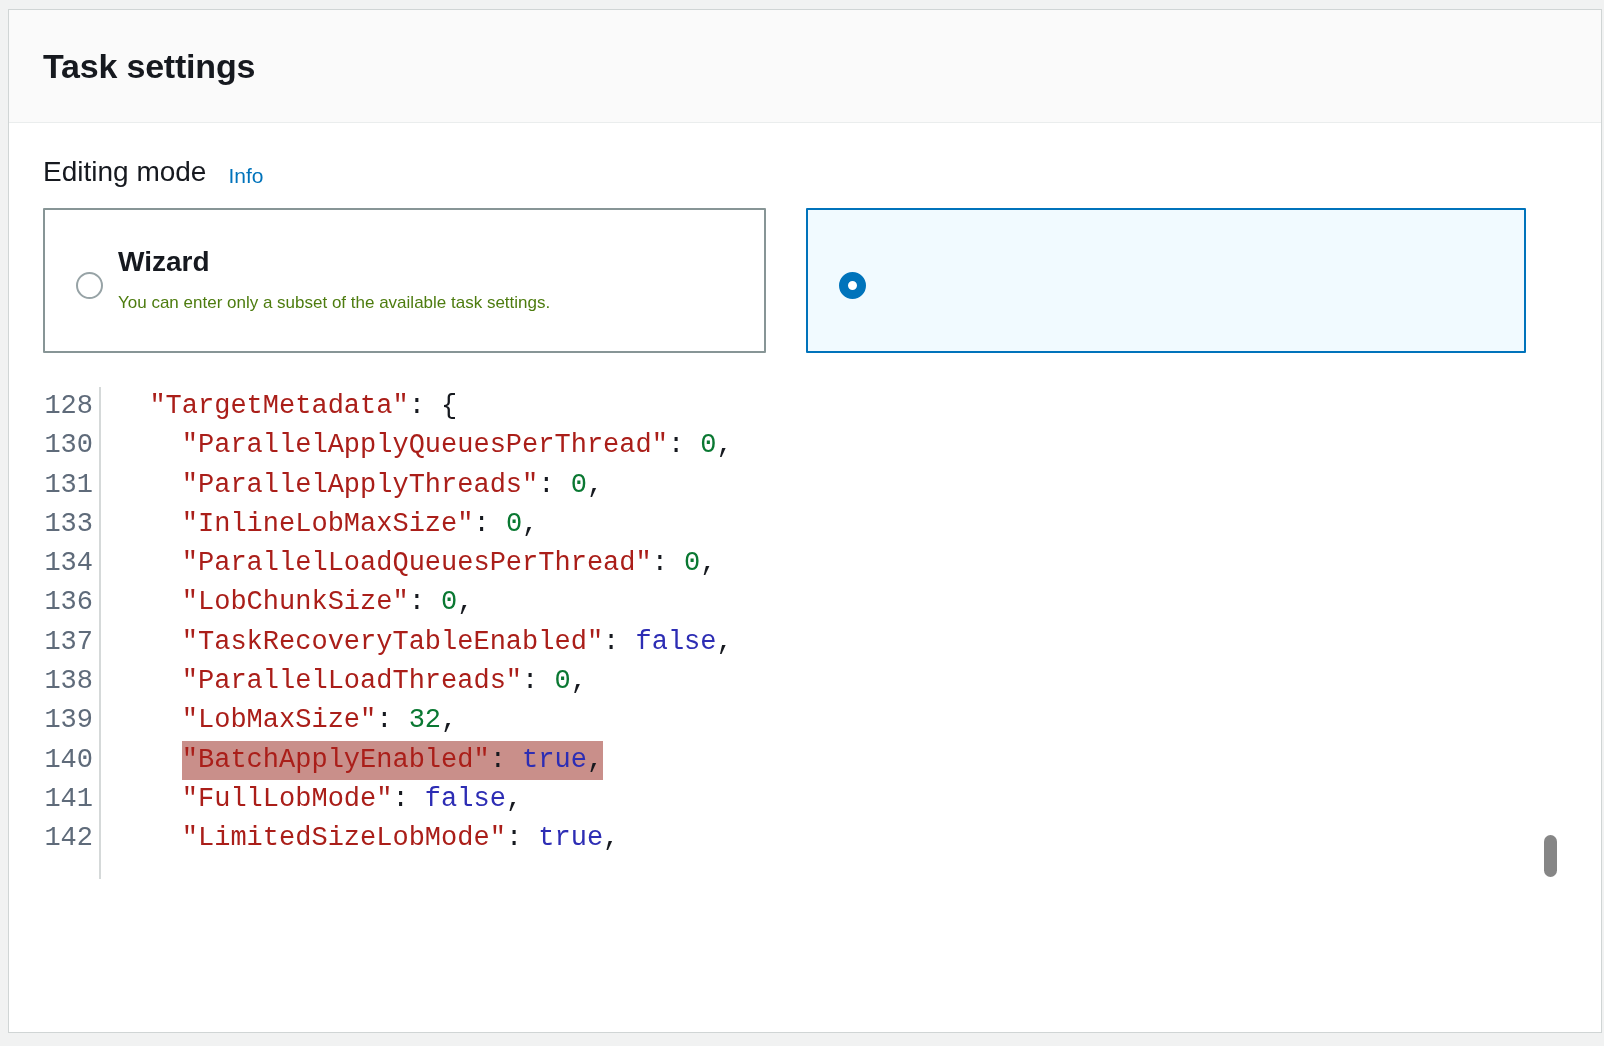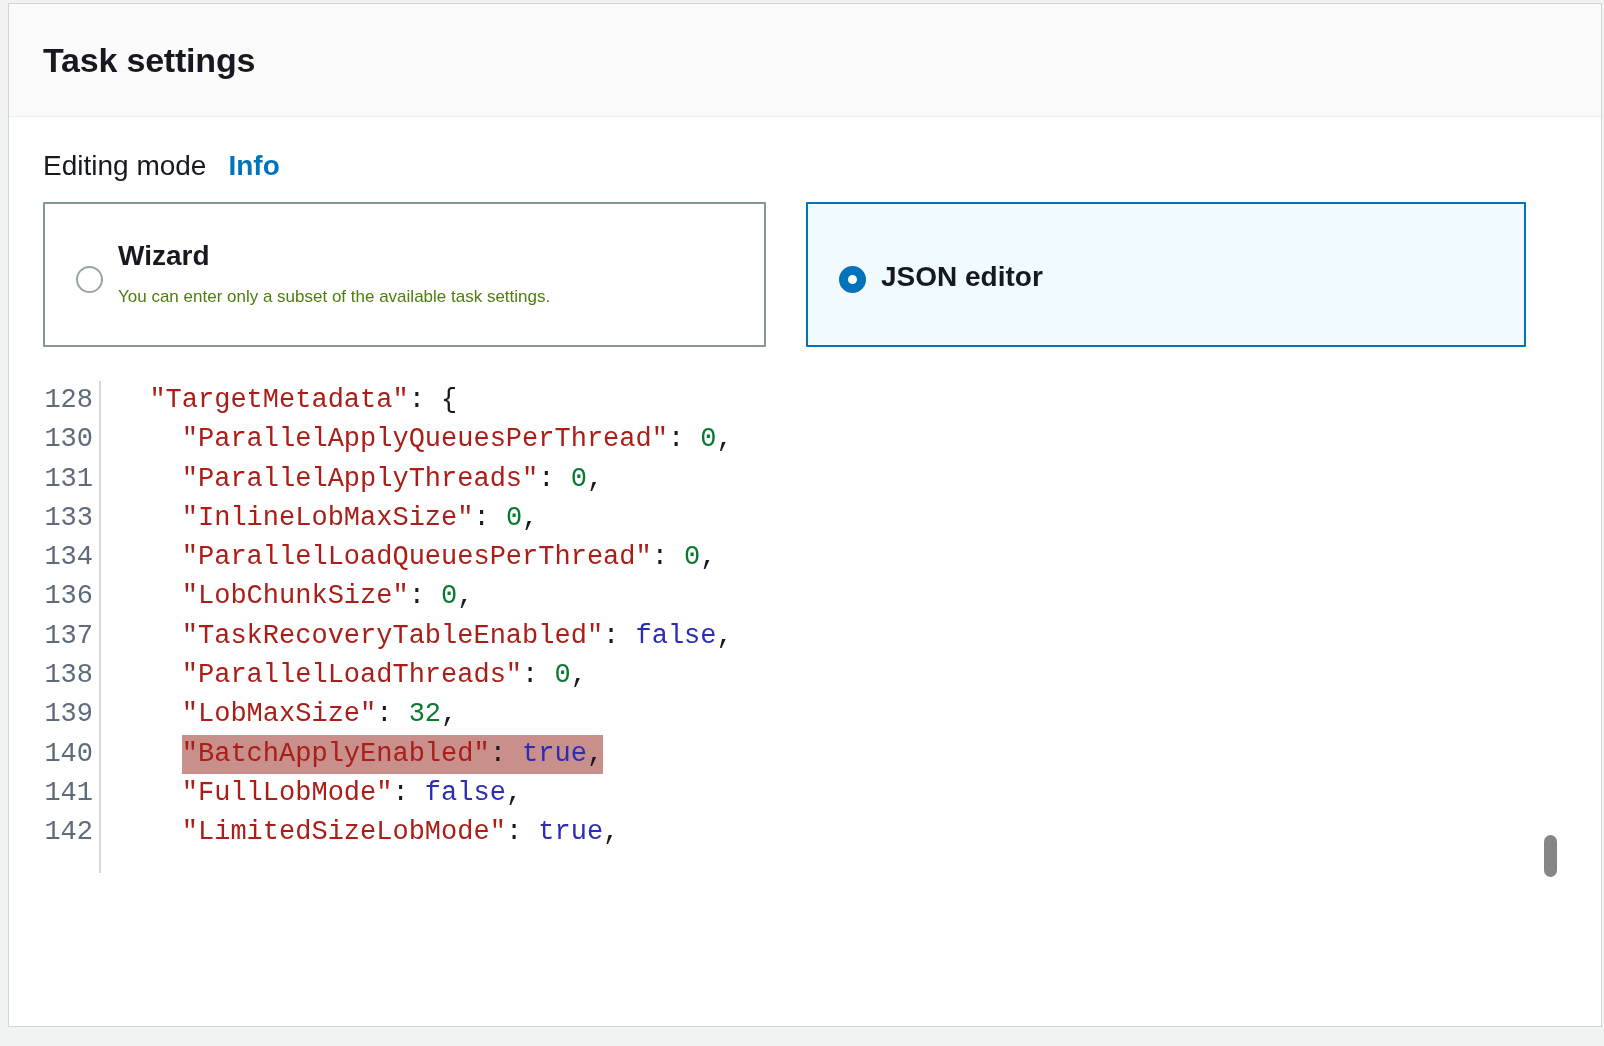--- a/index.html
+++ b/index.html
@@ -6,21 +6,21 @@
   html, body { margin: 0; padding: 0; }
   body {
     width: 1604px; height: 1046px;
     background: #f1f2f2;
     font-family: "Liberation Sans", sans-serif;
     position: relative;
     overflow: hidden;
   }
   .panel {
     position: absolute;
-    left: 8px; top: 3px;
+    left: 8px; top: 9px;
     width: 1594px; height: 1024px;
     background: #ffffff;
     border: 1px solid #d0d5d5;
   }
   .panel-header {
     height: 113px;
     background: #fafafa;
     border-bottom: 1px solid #eaeded;
     display: flex;
     align-items: center;
@@ -37,22 +37,22 @@
   }
   .editing-mode-row {
     display: flex;
     align-items: flex-end;
     font-size: 28px;
     color: #16191f;
   }
   .info-link {
     margin-left: 22px;
     color: #0073bb;
-    font-weight: 700;
-    font-size: 28px;
+    font-weight: 400;
+    font-size: 21px;
     text-decoration: none;
     cursor: pointer;
   }
   .options-row {
     display: flex;
     gap: 40px;
     margin-top: 20px;
   }
   .option-card {
     width: 723px;
@@ -156,21 +156,20 @@
         <div class="radio"></div>
         <div class="option-text">
           <div class="option-label">Wizard</div>
           <div class="option-desc">You can enter only a subset of the available task settings.</div>
         </div>
       </div>
 
       <div class="option-card selected">
         <div class="radio checked"></div>
         <div class="option-text">
-          <div class="option-label">JSON editor</div>
         </div>
       </div>
 
     </div>
   </div>
 
   <div class="editor">
     <div id="code-lines">
         <div class="code-row">
           <div class="gutter">128</div>

